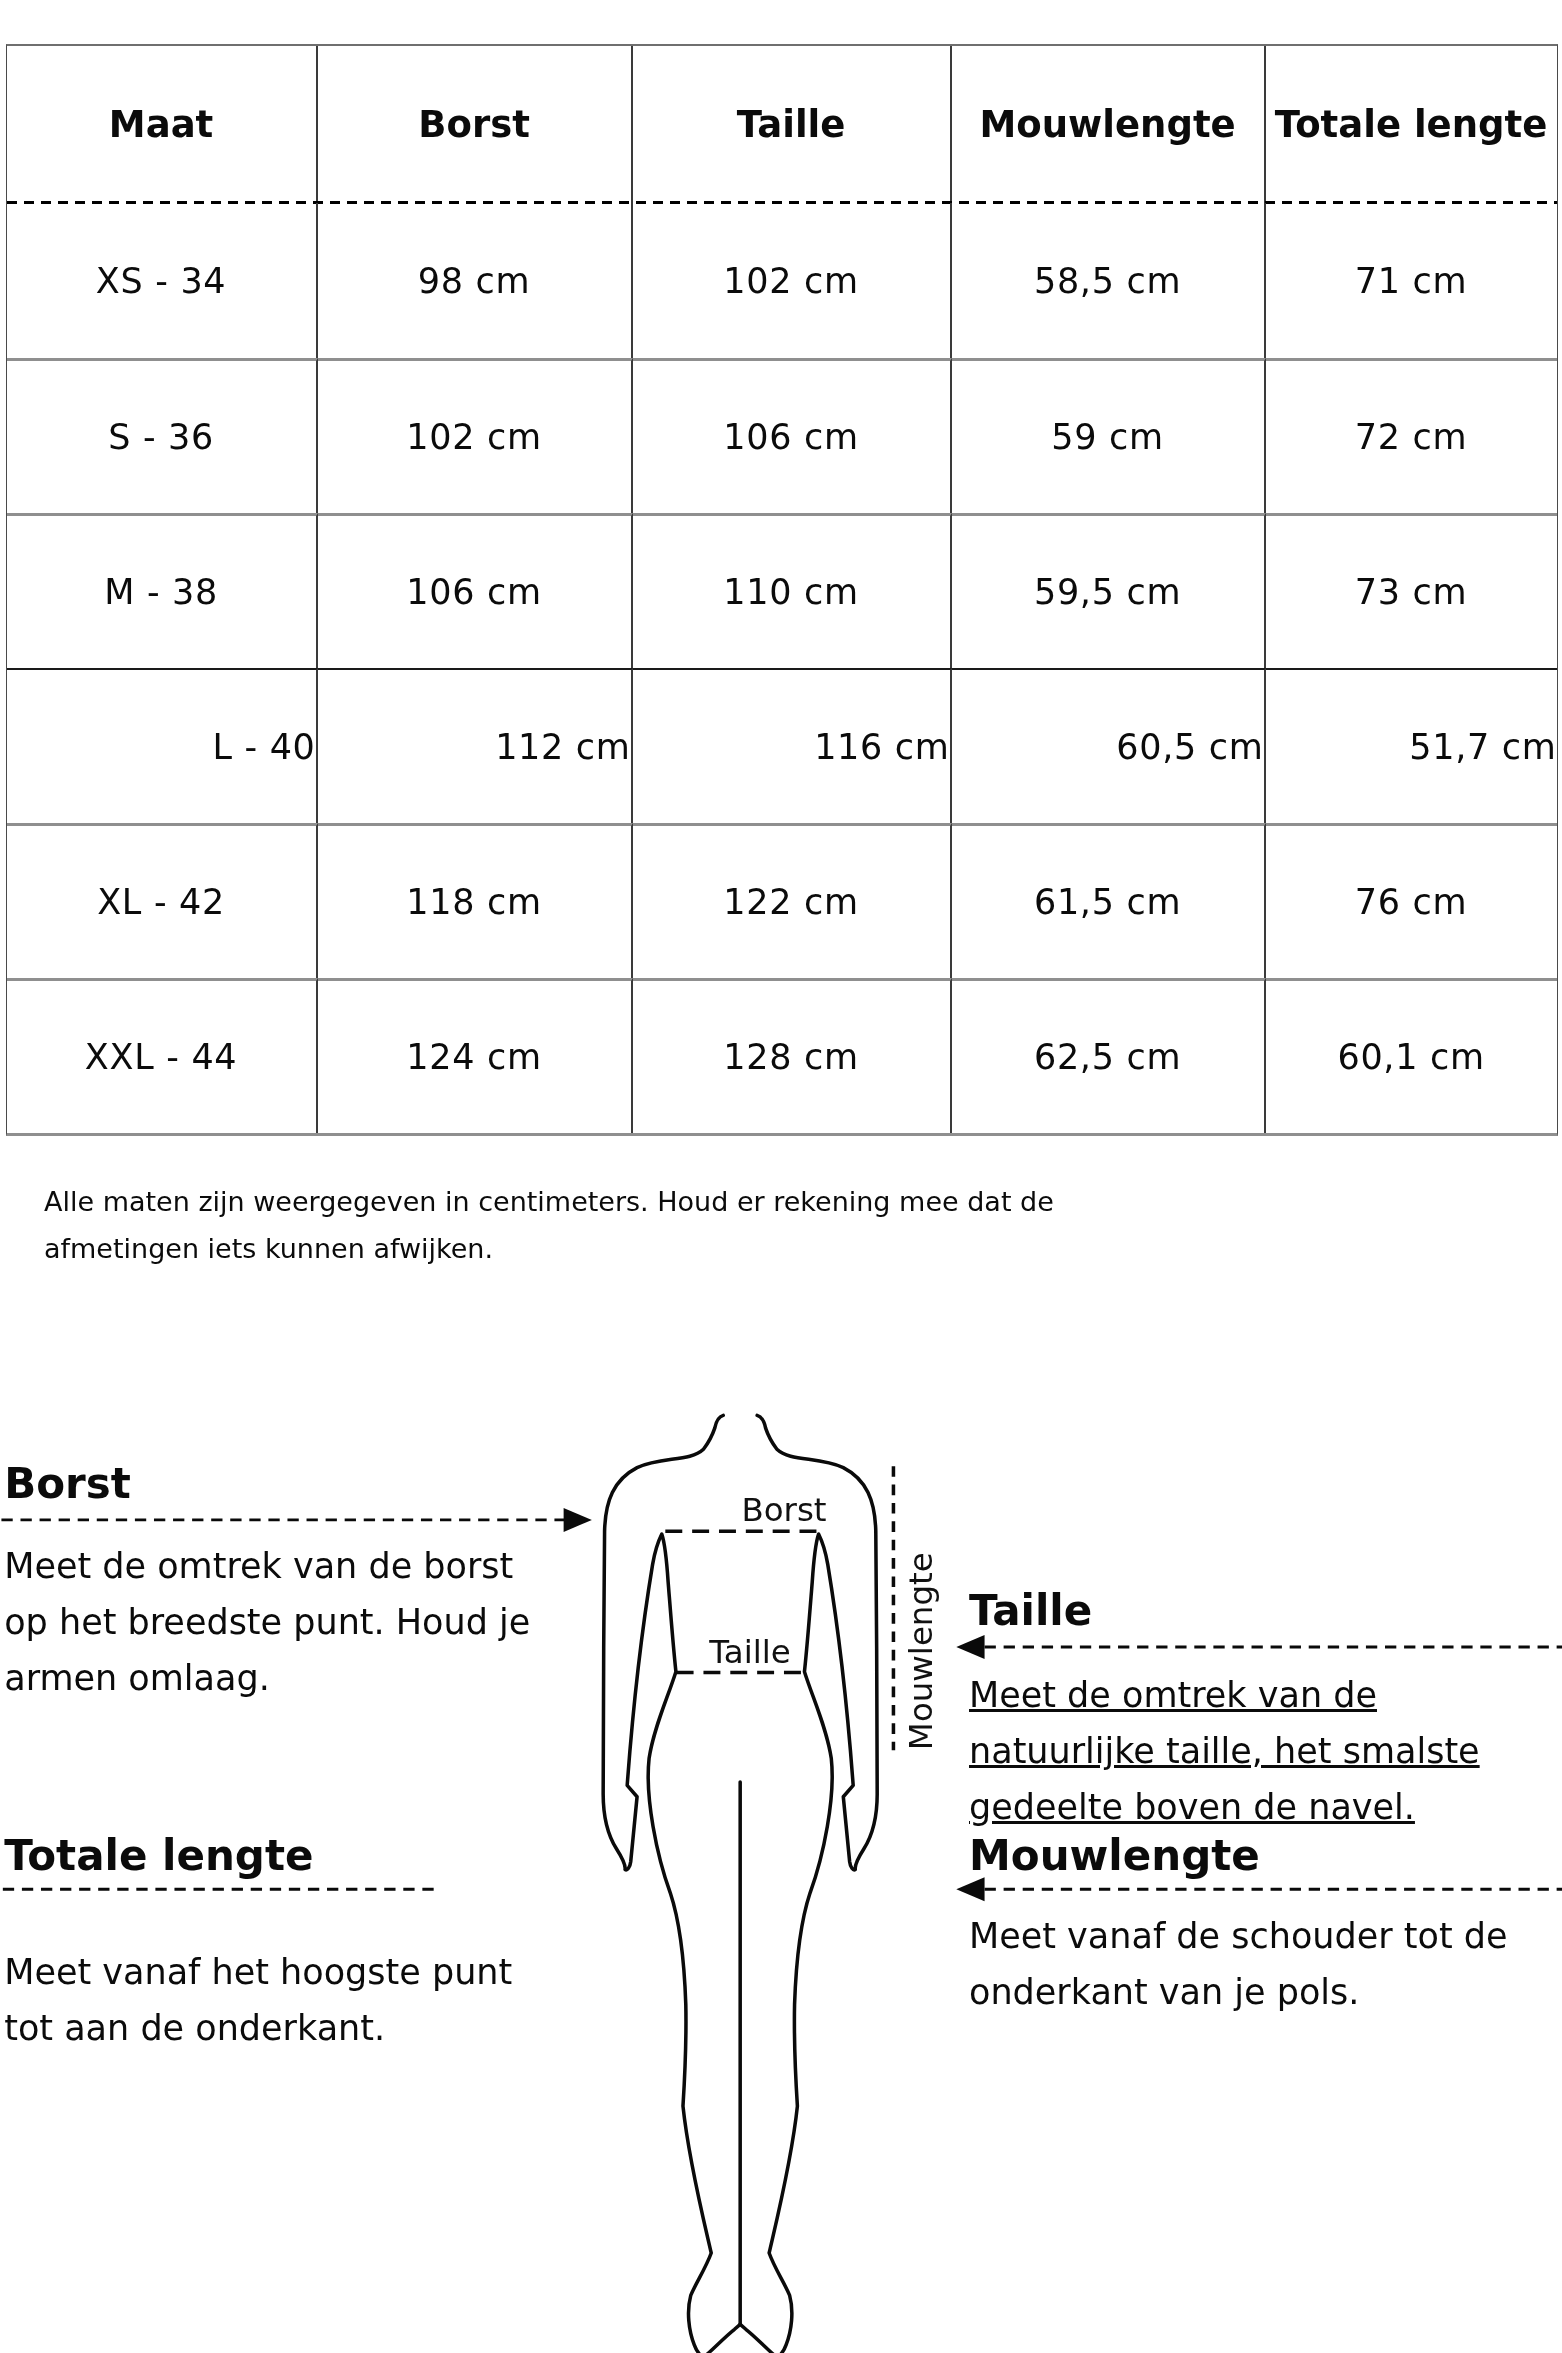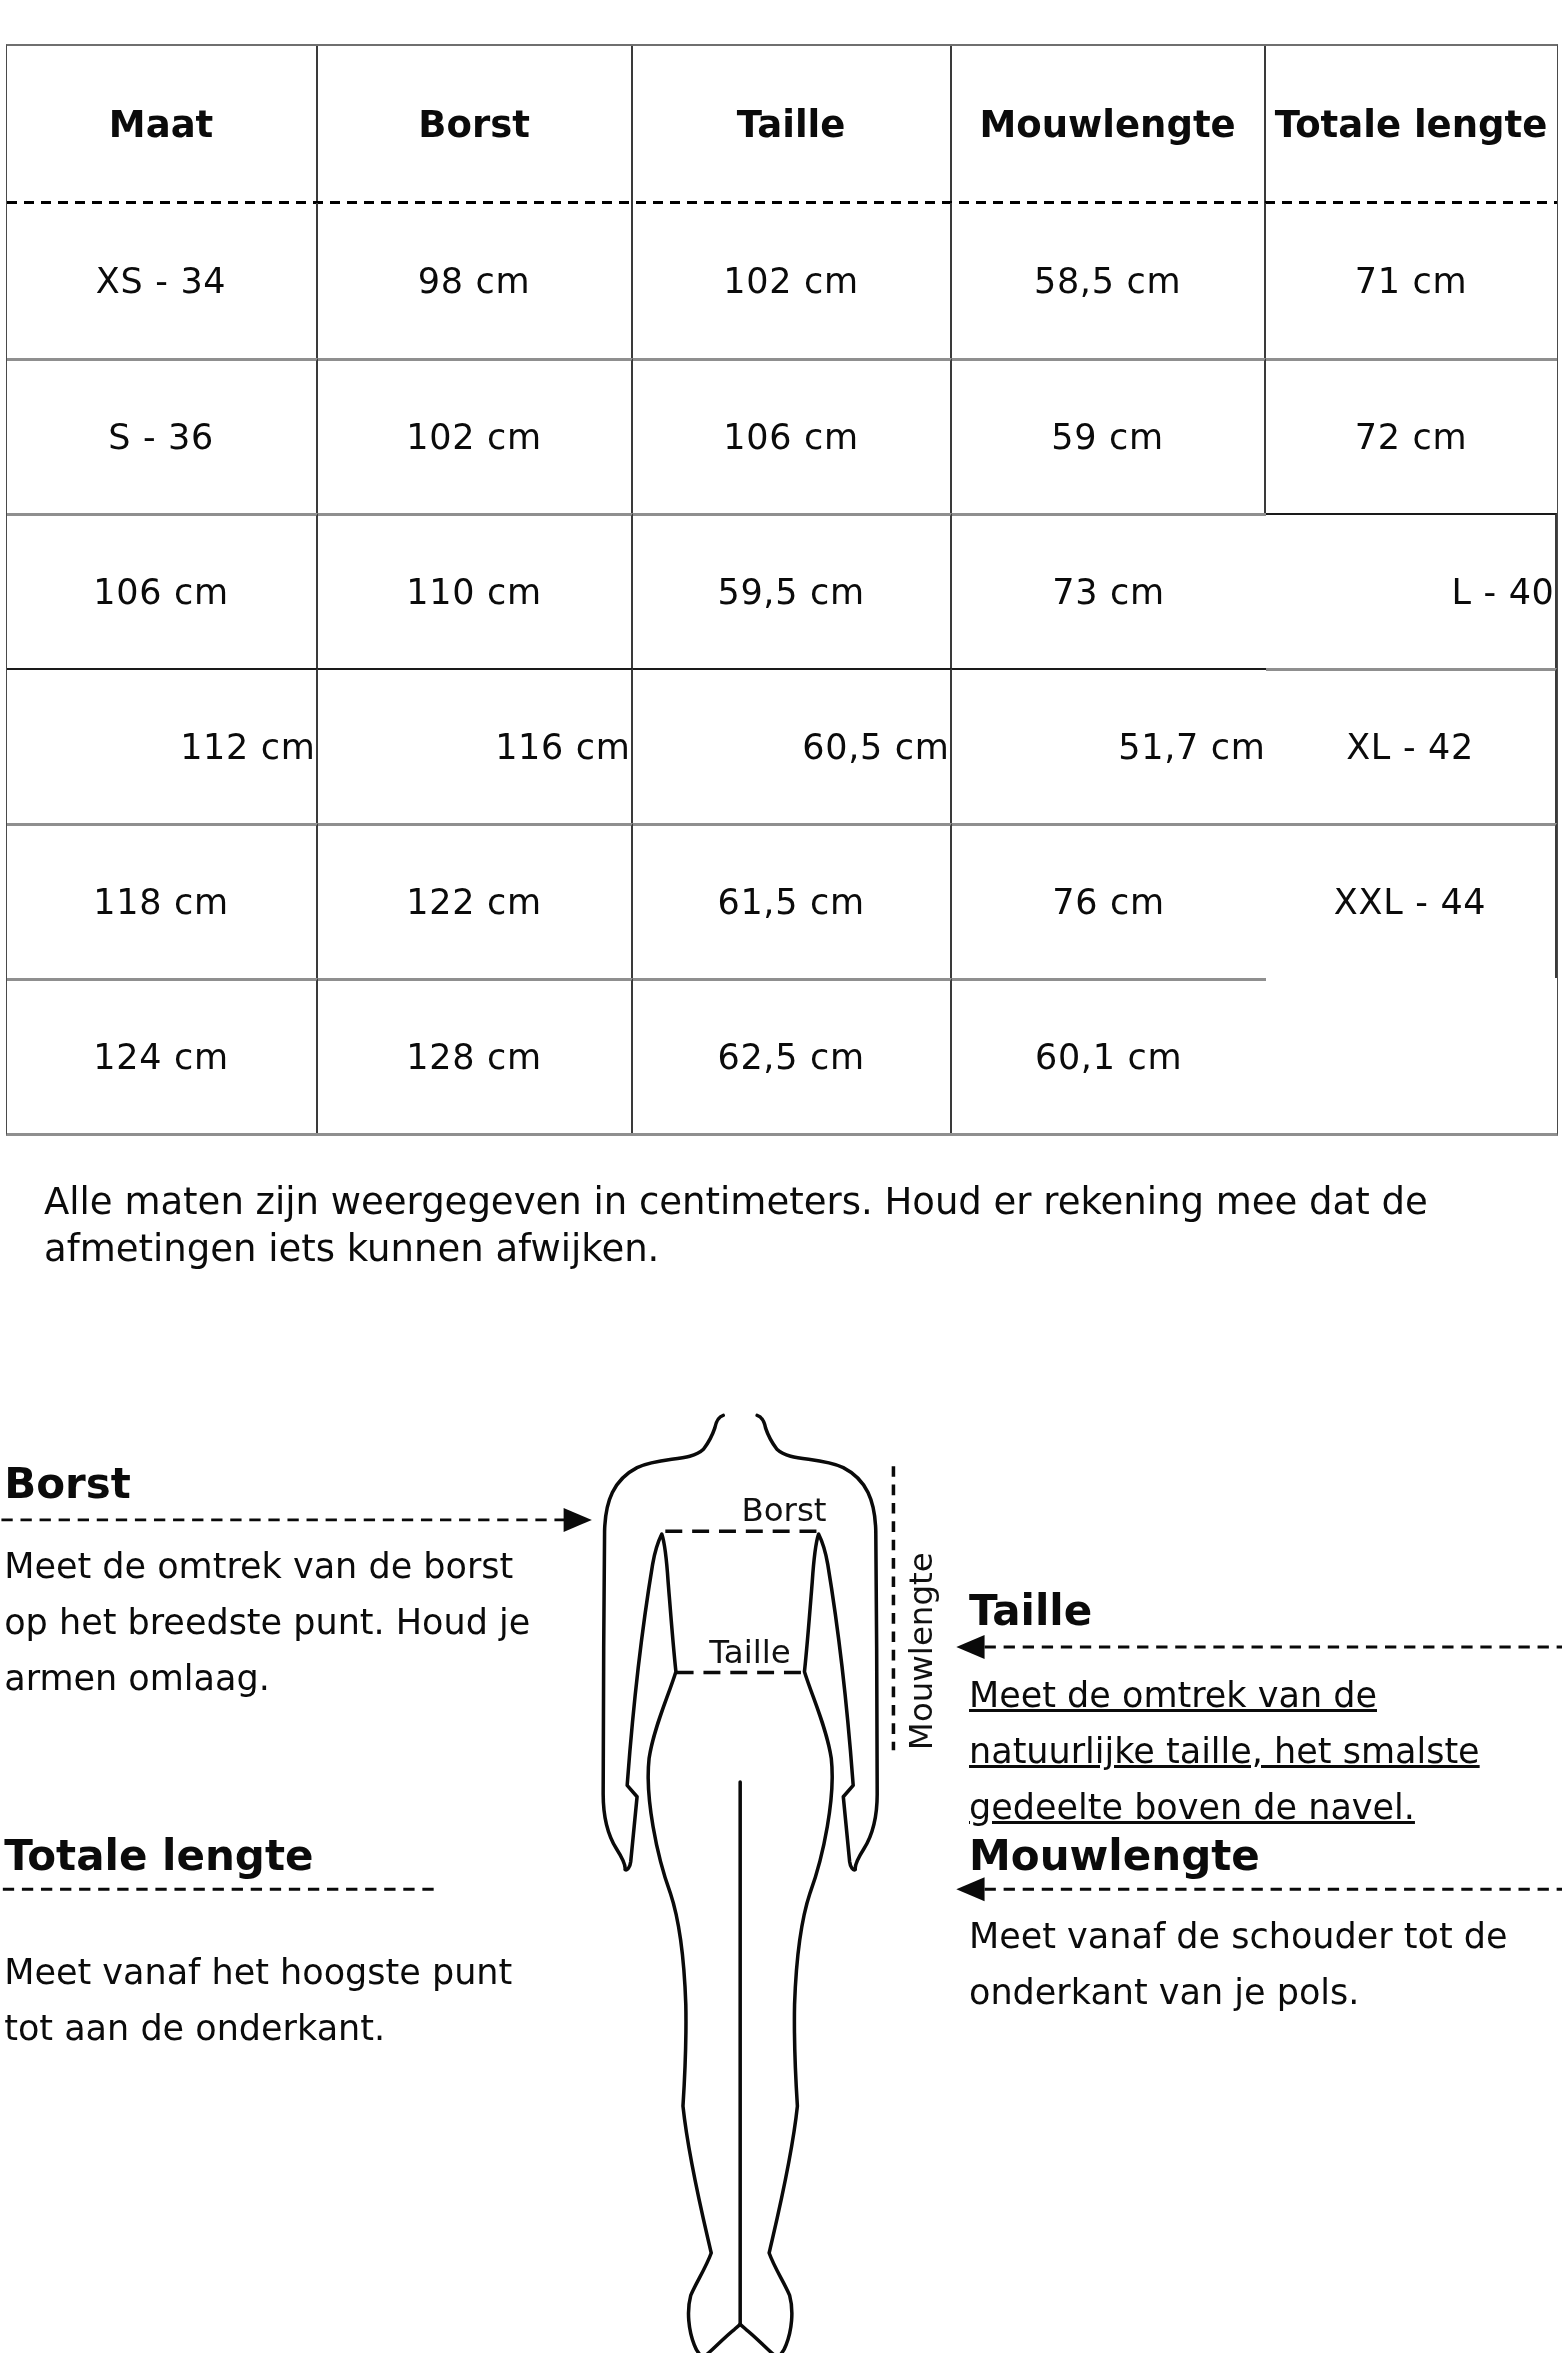--- a/index.html
+++ b/index.html
@@ -37,21 +37,21 @@
   .size-table .cell.sep-gray{border-top:3.5px solid #8f8f8f;}
   .size-table .cell.sep-dark{border-top:2.8px solid #1a1a1a;justify-content:flex-end;}
   .header-separator{
     position:absolute;left:0;top:155px;width:100%;height:2.8px;
     background:repeating-linear-gradient(90deg,#000 0 10px,transparent 10px 17px);
     grid-column:1/-1;
   }
   
   .note{
     position:absolute;left:44px;top:1178px;
-    font-size:37px;line-height:47px;
+    font-size:27px;line-height:47px;
     white-space:pre-line;
   }
   
   .m-section{position:absolute;}
   .m-heading{font-weight:700;font-size:42px;line-height:1;letter-spacing:0;}
   .m-text{font-size:35px;line-height:56px;white-space:pre-line;}
   .pos-borst-h{left:4.2px;top:1463px;}
   .pos-borst-t{left:4.2px;top:1538px;}
   .pos-taille-h{left:969px;top:1590px;}
   .pos-taille-t{left:969px;top:1667px;text-decoration:underline;}
@@ -113,20 +113,23 @@
         <span>102 cm</span>
       </div>
       <div class="cell c2 sep-gray">
         <span>106 cm</span>
       </div>
       <div class="cell c3 sep-gray">
         <span>59 cm</span>
       </div>
       <div class="cell c4 sep-gray">
         <span>72 cm</span>
+      </div>
+      <div class="cell c0 sep-gray">
+        <span>M - 38</span>
       </div>
       <div class="cell c1 sep-gray">
         <span>106 cm</span>
       </div>
       <div class="cell c2 sep-gray">
         <span>110 cm</span>
       </div>
       <div class="cell c3 sep-gray">
         <span>59,5 cm</span>
       </div>

